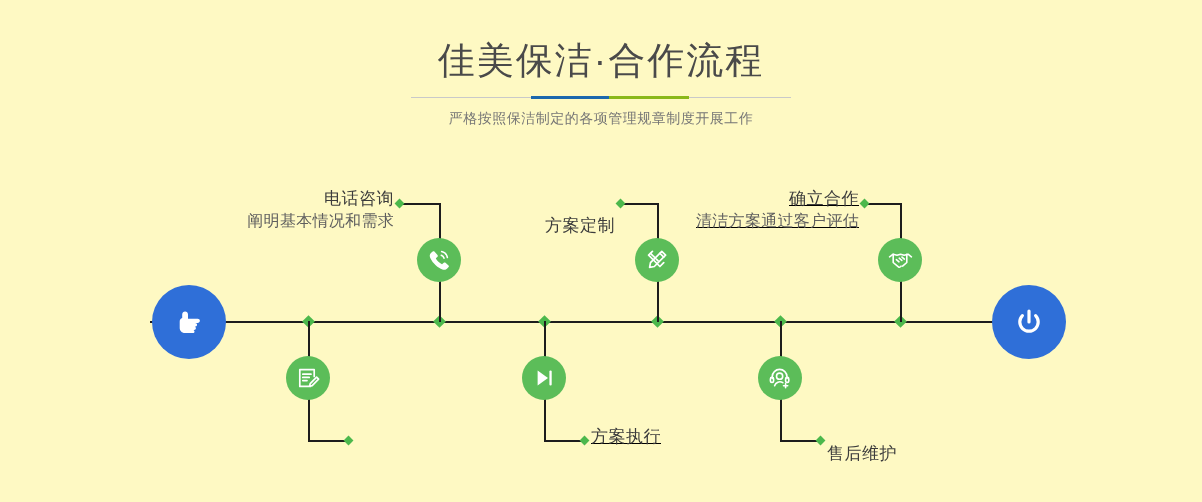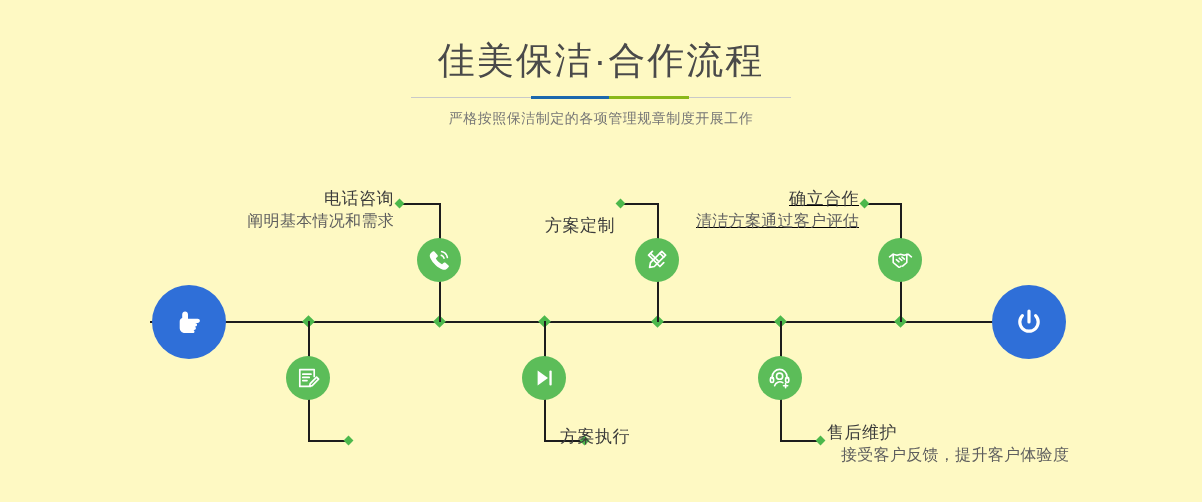--- a/index.html
+++ b/index.html
@@ -287,21 +287,21 @@
   <div class="hline" style="left:544px; top:440px; width:39px;"></div>
   <div class="diamond small" style="left:581px; top:437px;"></div>
   <div class="node-icon" style="left:522px; top:356px;">
     <span>
       <svg width="28" height="28" viewBox="0 0 28 28">
         <path fill="#ffffff" d="M7.6 6.4l10.4 7.6L7.6 21.6z"></path>
         <rect x="19.4" y="6.4" width="2.3" height="15.2" rx="1.1" fill="#ffffff"></rect>
       </svg>
     </span>
   </div>
-  <div class="label-bottom" style="left:560px; top:426px;">
+  <div class="label-bottom" style="left:591px; top:426px;text-decoration:underline;">
     <div class="label-title">方案执行</div>
   </div>
 
   <div class="diamond" style="left:776px; top:317px;"></div>
   <div class="vline" style="left:780px; top:321px; height:120px;"></div>
   <div class="hline" style="left:780px; top:440px; width:39px;"></div>
   <div class="diamond small" style="left:817px; top:437px;"></div>
   <div class="node-icon" style="left:758px; top:356px;">
     <span>
       <svg width="28" height="28" viewBox="0 0 28 28">
@@ -309,18 +309,17 @@
           <path d="M6.2 14.6v-1.8a7.4 7.4 0 0 1 14.8 0v1.8"></path>
           <rect x="4.4" y="13.4" width="3.2" height="5" rx="1.5"></rect>
           <rect x="19.6" y="13.4" width="3.2" height="5" rx="1.5"></rect>
           <circle cx="13.6" cy="12.2" r="3.1"></circle>
           <path d="M8.6 21.8a5.4 5.4 0 0 1 8.2-3.1"></path>
           <path d="M19.6 19.6v4.2M17.5 21.7h4.2"></path>
         </g>
       </svg>
     </span>
   </div>
-  <div class="label-bottom" style="left:827px; top:422px;">
+  <div class="label-bottom" style="left:827px; top:443px;">
     <div class="label-title">售后维护</div>
-    <div class="label-desc">接受客户反馈，提升客户体验度</div>
   </div>
 
 </div>
 
 </body></html>

